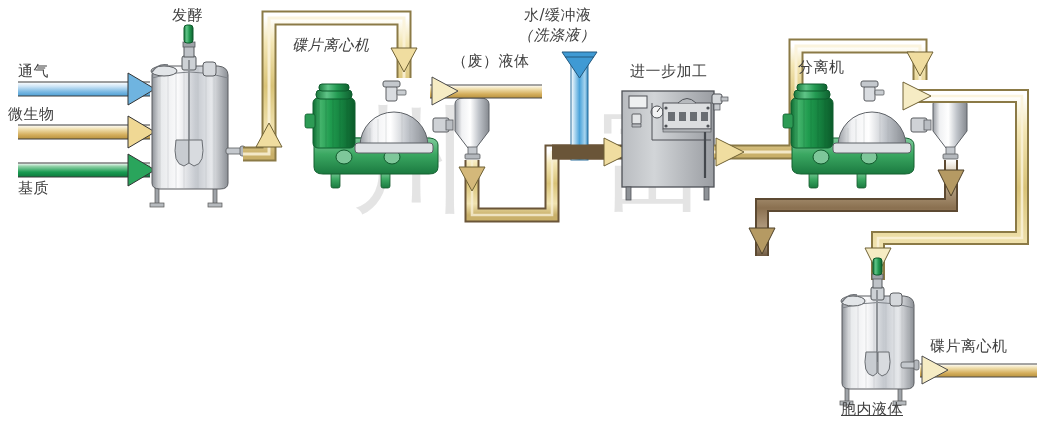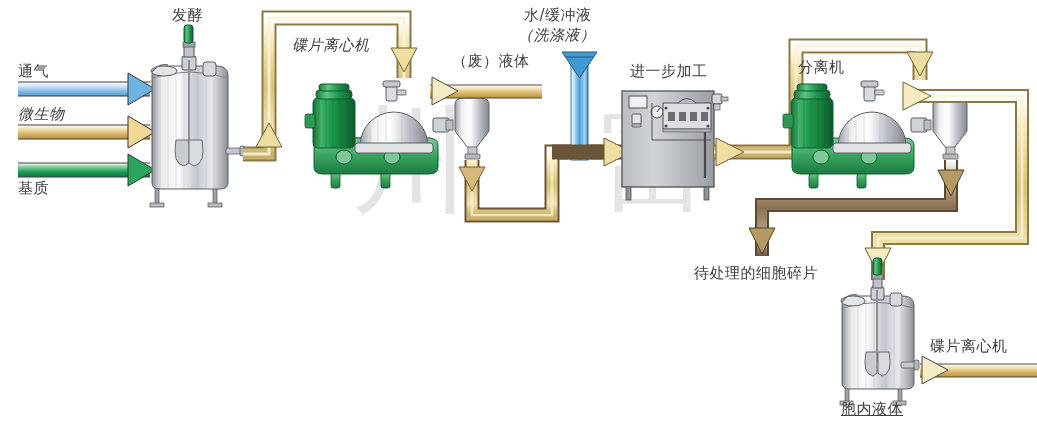--- a/index.html
+++ b/index.html
@@ -361,35 +361,34 @@
 
   <g>
     <rect x="920" y="364" width="117" height="13" fill="url(#gGoldStream)"></rect>
     <line x1="920" y1="364" x2="1037" y2="364" stroke="#4a4a4a" stroke-width="1"></line>
     <line x1="920" y1="377" x2="1037" y2="377" stroke="#4a4a4a" stroke-width="1"></line>
     <path d="M922 356 L948 370 L922 384 Z" fill="#f6ecc4" stroke="#4a4a4a" stroke-width="1"></path>
   </g>
 </svg>
 
 <div class="lbl" style="left:18px;top:62px;">通气</div>
-<div class="lbl" style="left:18px;top:105px;font-style:italic;">微生物</div>
+<div class="lbl" style="left:8px;top:105px;">微生物</div>
 <div class="lbl" style="left:18px;top:143px;margin-top:36px;">基质</div>
 
 <div class="lbl" style="left:172px;top:6px;">发酵</div>
 
 <div class="lbl" style="left:292px;top:36px;font-style:italic;">碟片离心机</div>
 
 <div class="lbl" style="left:452px;top:52px;text-align:center;">（废）液体</div>
 
 <div class="lbl" style="left:524px;top:6px;">水/缓冲液</div>
 <div class="lbl" style="left:518px;top:26px;font-style:italic;">（洗涤液）</div>
 
 <div class="lbl" style="left:630px;top:62px;">进一步加工</div>
 
 <div class="lbl" style="left:798px;top:38px;margin-top:20px;">分离机</div>
 
-<div class="lbl" style="left:694px;top:264px;">待处理的细胞碎片</div>
 
 <div class="lbl" style="left:841px;top:400px;text-decoration:underline;">胞内液体</div>
 
 <div class="lbl" style="left:930px;top:337px;">碟片离心机</div>
 
 </div>
 
 </body></html>

